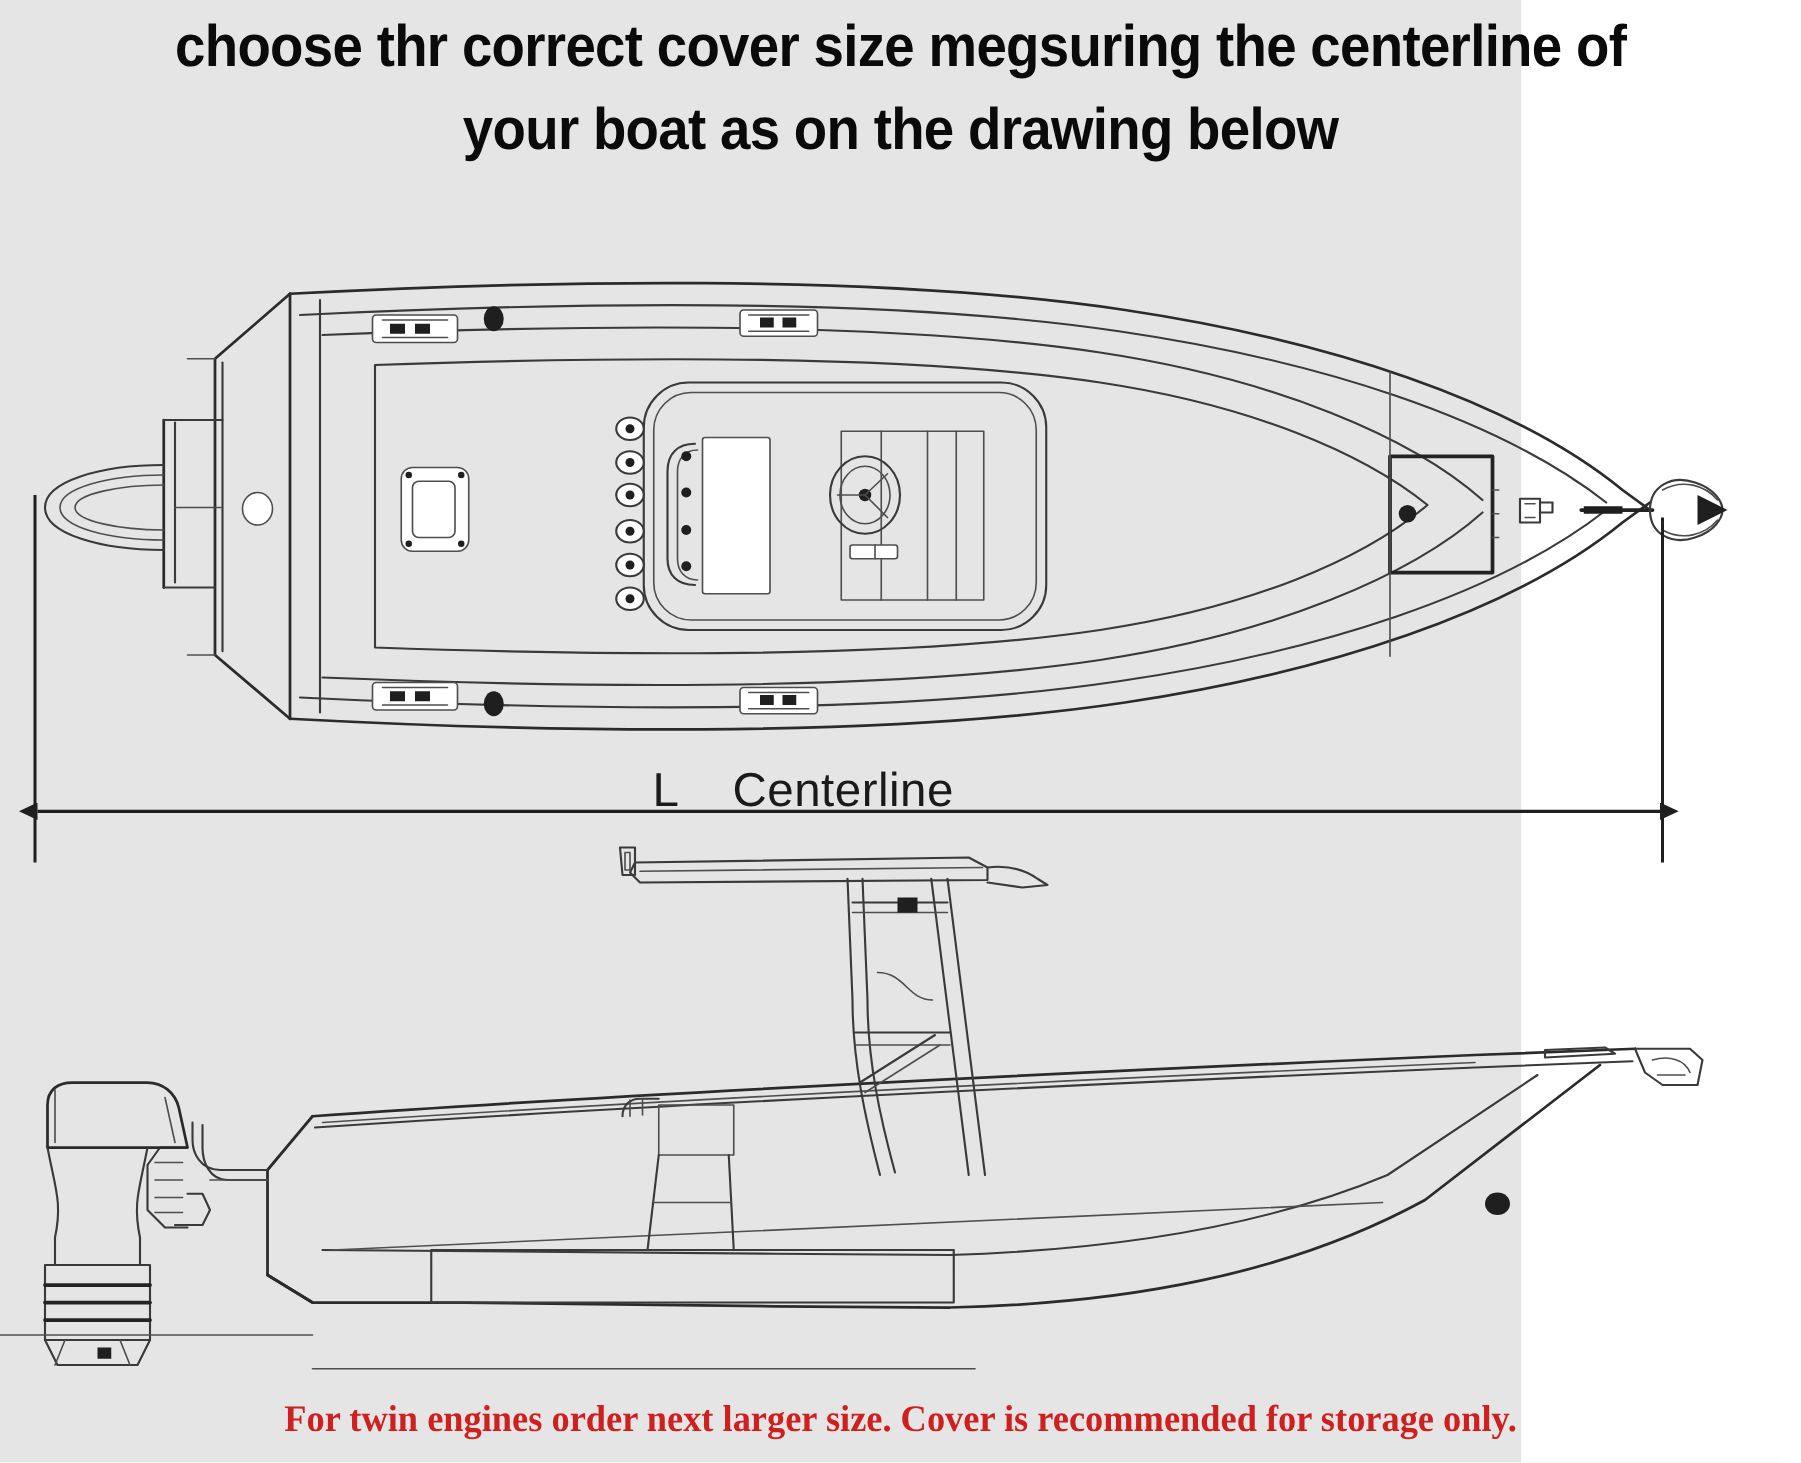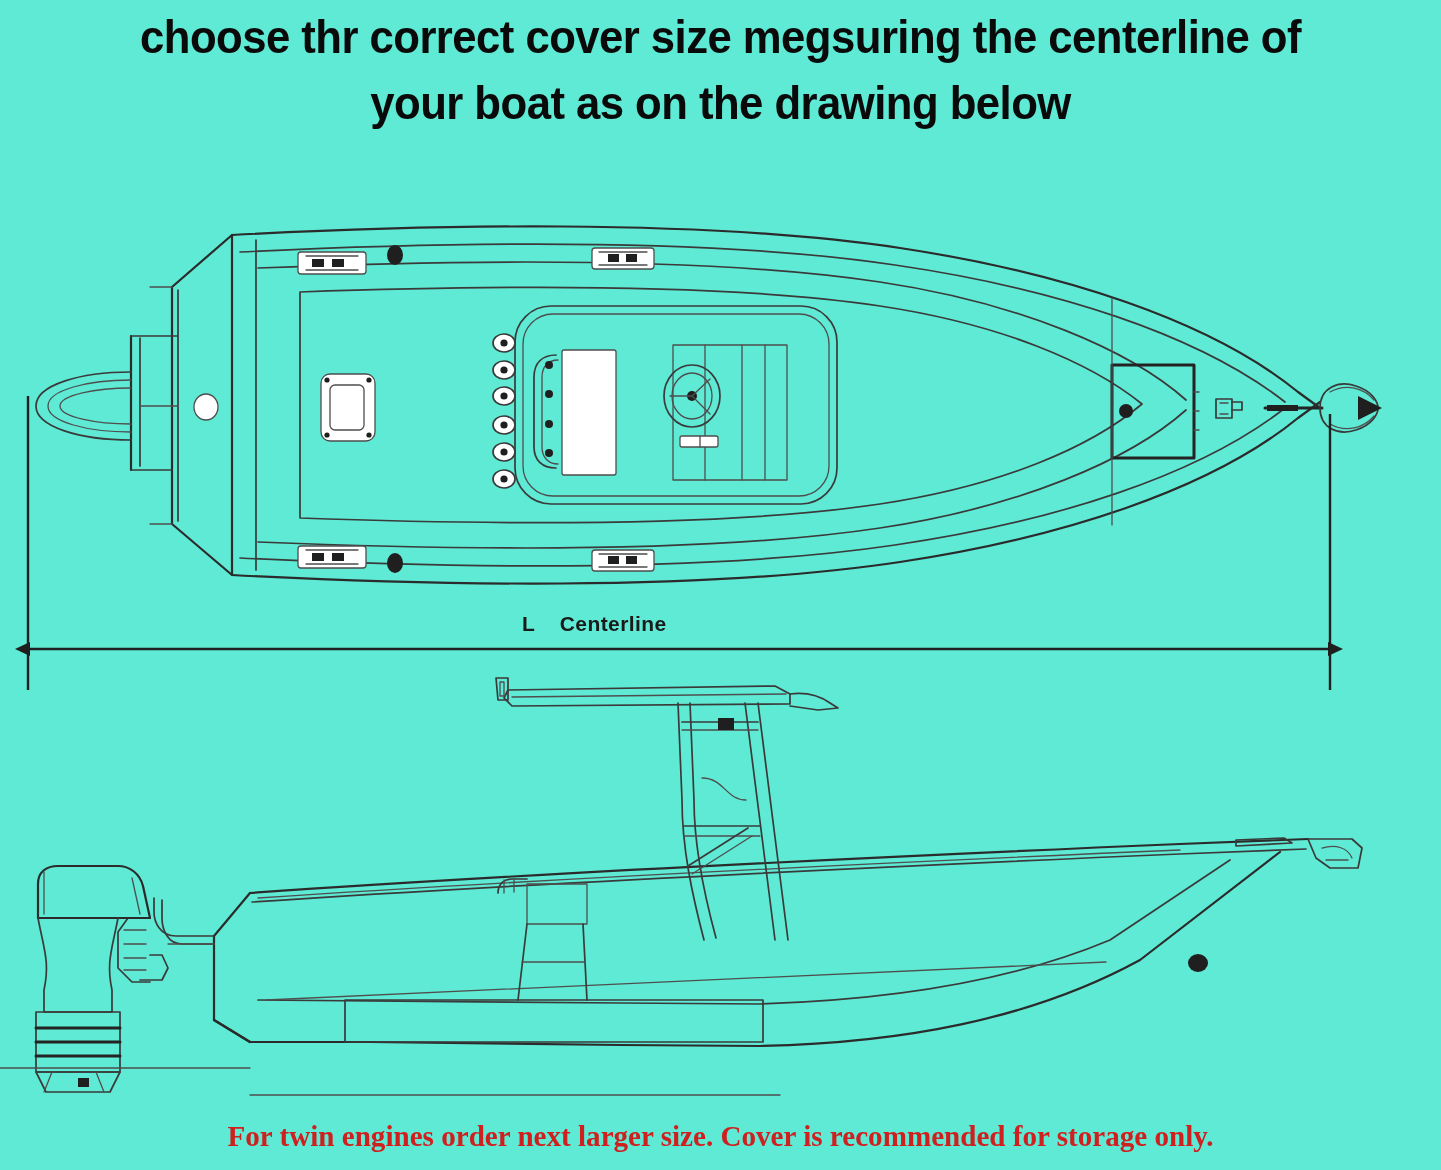--- a/index.html
+++ b/index.html
@@ -1,21 +1,21 @@
 <!DOCTYPE html>
 <html><head>
 <meta charset="utf-8">
 <style>
   html,body{margin:0;padding:0;background:#ffffff;}
   body{
     width:1441px;height:1170px;position:relative;overflow:hidden;
     font-family:"Liberation Sans", sans-serif;
   }
   #page{
-    position:absolute;inset:0;width:1441px;height:1170px;background:#5eead4;
+    position:absolute;inset:0;width:1217px;height:1170px;background:#e5e5e5;
   }
 
   
   .headline{
     position:absolute;left:0;top:4px;width:1441px;
     text-align:center;
     font-family:"Liberation Sans", sans-serif;
     font-weight:700;
     font-size:47px;
     line-height:66px;
@@ -43,22 +43,22 @@
   #drawing{
     position:absolute;left:0;top:0;width:1441px;height:1170px;
     pointer-events:none;
   }
 
   
   .dim-label{
     position:absolute;
     left:522px;top:612px;
     font-family:"Liberation Sans", sans-serif;
-    font-weight:700;
-    font-size:21px;
+    font-weight:400;
+    font-size:38px;
     letter-spacing:0.4px;
     color:#1a1a1a;
     white-space:pre;
   }
 </style>
 </head>
 <body>
 
 <div id="page">
 

